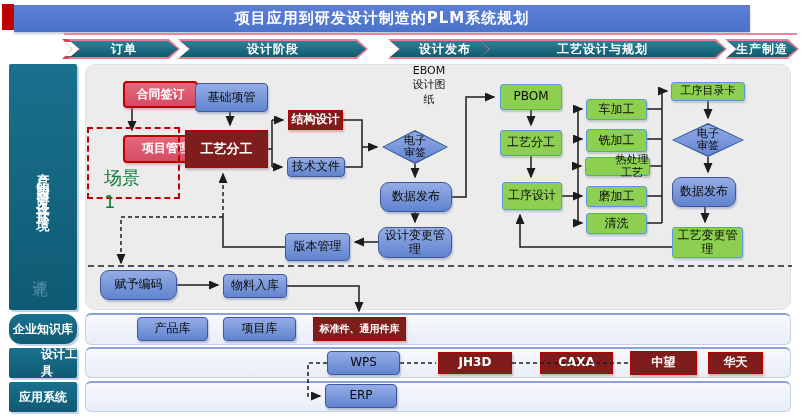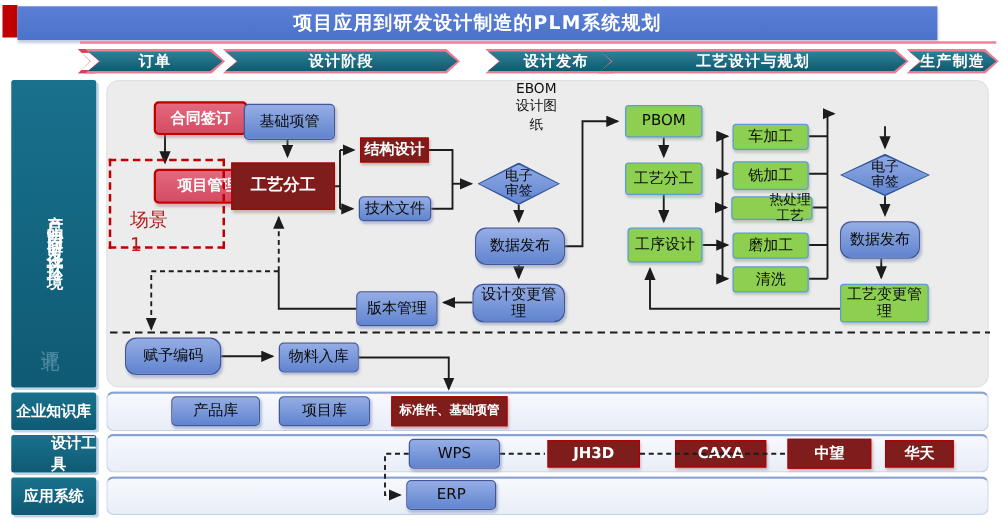--- a/index.html
+++ b/index.html
@@ -65,21 +65,21 @@
     box-shadow:1px 2px 2px rgba(150,90,90,.4); }
   .green { background:#8dd051; border:1px solid #5b9bd5; border-radius:3px;
     box-shadow:1px 2px 2px rgba(120,150,120,.4); }
   .diamond .skin { position:absolute; inset:0; background:#2f5597;
     clip-path:polygon(50% 0,100% 50%,50% 100%,0 50%); }
   .diamond .core { position:absolute; inset:1.5px; background:linear-gradient(180deg,#8fa9e4,#6386d2);
     clip-path:polygon(50% 0,100% 50%,50% 100%,0 50%);
     display:flex; align-items:center; justify-content:center;
     font-size:11px; line-height:1.1; white-space:pre-line; text-align:center; color:#0a0a0a; }
   .scenario-box { left:87px; top:127px; width:93px; height:72px; border:2px dashed #c00000; }
-  .scenario-label { left:104px; top:166px; font-size:15px; color:#b91c1c; line-height:1.35;
+  .scenario-label { left:104px; top:166px; font-size:18px; color:#15803d; line-height:1.35;
     white-space:pre-line; }
   .ebom-note { left:393px; top:64px; width:72px; font-size:11px; color:#111;
     text-align:center; line-height:1.3; white-space:pre-line; }
   svg.wires { position:absolute; left:0; top:0; pointer-events:none; }
 </style>
 </head>
 <body>
 
 <div id="stage">
 
@@ -109,21 +109,21 @@
   </div>
   <div class="abs phase" style="left:725px;width:74px;">
     <div class="skin"></div>
       <div class="core">生产制造</div>
   </div>
 
   <div class="abs side side-main">
     <span class="vtext">产品协同研发设计环境</span>
   </div>
   <div class="abs watermark">谭北</div>
-  <div class="abs side side-row" style="top:314px;">企业知识库</div>
+  <div class="abs side side-row" style="top:314px;border-radius:12px;">企业知识库</div>
   <div class="abs side side-row" style="top:348px;padding-left:32px;">设计工具</div>
   <div class="abs side side-row" style="top:382px;">应用系统</div>
 
   <div class="abs main-panel"></div>
   <div class="abs row-panel" style="top:313px;height:32px;"></div>
   <div class="abs row-panel" style="top:347px;height:31px;"></div>
   <div class="abs row-panel" style="top:381px;height:31px;"></div>
 
   <svg class="wires" width="801" height="417" viewBox="0 0 801 417">
     <defs>
@@ -194,35 +194,36 @@
 
   <div class="node green" style="left:500px;top:84px;width:62px;height:26px;">PBOM</div>
   <div class="node green" style="left:500px;top:130px;width:62px;height:26px;">工艺分工</div>
   <div class="node green" style="left:502px;top:182px;width:60px;height:28px;">工序设计</div>
   <div class="node green" style="left:586px;top:99px;width:61px;height:21px;">车加工</div>
   <div class="node green" style="left:586px;top:129px;width:61px;height:23px;">铣加工</div>
   <div class="node green" style="left:585px;top:157px;width:65px;height:19px;font-size:11px;padding-left:29px;">热处理工艺</div>
   <div class="node green" style="left:586px;top:186px;width:61px;height:21px;">磨加工</div>
   <div class="node green" style="left:586px;top:213px;width:61px;height:21px;">清洗</div>
 
+  <div class="node green" style="left:671px;top:82px;width:74px;height:19px;font-size:11px;">工序目录卡</div>
   <div class="abs diamond" style="left:672px;top:123px;width:72px;height:34px;">
     <div class="skin"></div>
       <div class="core">电子
 审签</div>
   </div>
   <div class="node blue rlg" style="left:672px;top:177px;width:64px;height:30px;">数据发布</div>
   <div class="node green rlg" style="left:672px;top:227px;width:71px;height:31px;">工艺变更管
 理</div>
 
   <div class="node blue rlg" style="left:100px;top:270px;width:77px;height:30px;">赋予编码</div>
   <div class="node blue" style="left:223px;top:274px;width:64px;height:24px;">物料入库</div>
 
   <div class="node blue" style="left:137px;top:317px;width:71px;height:24px;">产品库</div>
   <div class="node blue" style="left:223px;top:317px;width:73px;height:24px;">项目库</div>
-  <div class="node red" style="left:313px;top:317px;width:93px;height:24px;font-size:10px;">标准件、基础项管</div>
+  <div class="node red" style="left:313px;top:317px;width:93px;height:24px;font-size:10px;">标准件、通用件库</div>
 
   <div class="node blue" style="left:327px;top:351px;width:73px;height:24px;">WPS</div>
   <div class="node red" style="left:438px;top:352px;width:74px;height:22px;">JH3D</div>
   <div class="node red" style="left:540px;top:352px;width:73px;height:22px;">CAXA</div>
   <div class="node red" style="left:630px;top:351px;width:67px;height:24px;">中望</div>
   <div class="node red" style="left:708px;top:352px;width:55px;height:22px;">华天</div>
   <div class="node blue" style="left:325px;top:384px;width:72px;height:24px;">ERP</div>
 
   <svg class="wires" width="801" height="417" viewBox="0 0 801 417">
     <path d="M512,363 L630,363" stroke="#1c1c1c" stroke-width="1.5" stroke-dasharray="4 3" fill="none"></path>

